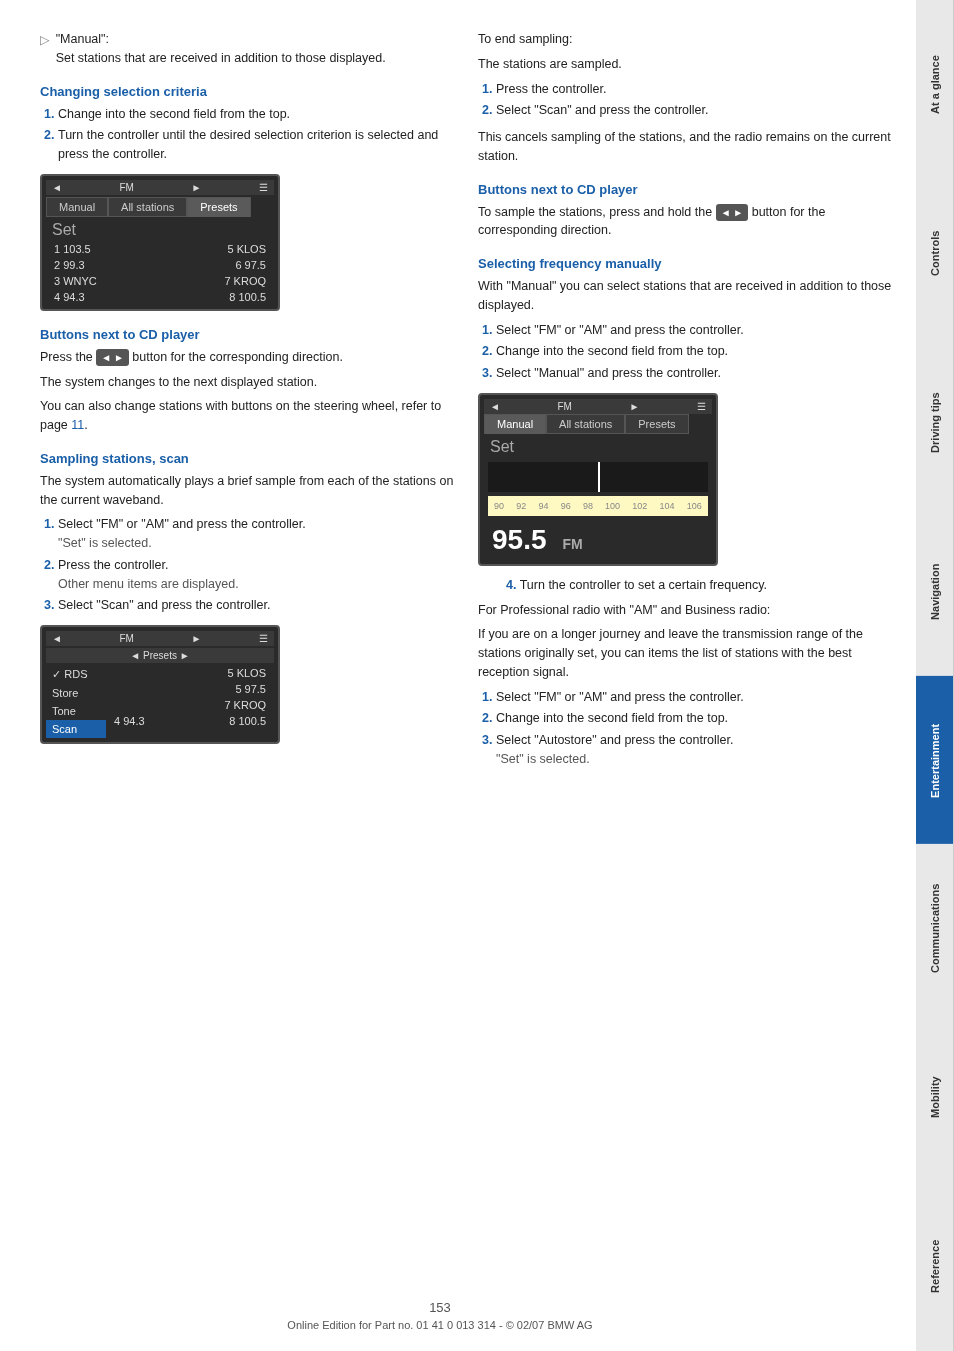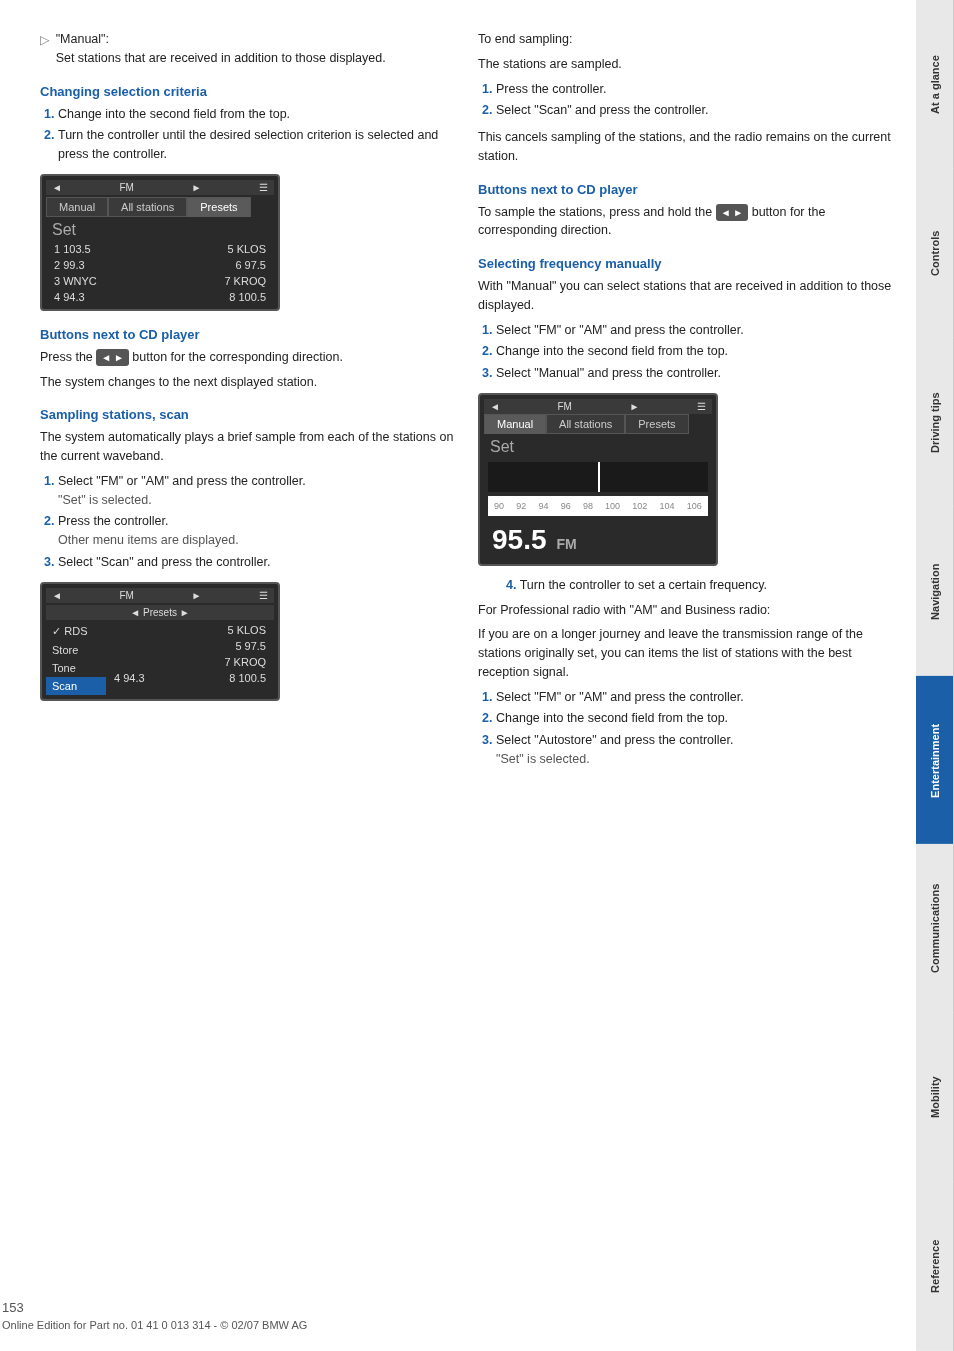--- a/index.html
+++ b/index.html
@@ -224,49 +224,49 @@
       padding: 4px;
       width: 240px;
     }
     .manual-fm-large {
       color: #fff;
       font-size: 28px;
       font-weight: bold;
       padding: 4px 8px;
       display: flex;
       align-items: baseline;
-      gap: 10px;
+      gap: 16px;
     }
     .manual-fm-label {
       font-size: 14px;
       color: #aaa;
     }
     .freq-bar {
-      background: #ffffff;
+      background: #fef9c3;
       height: 20px;
       margin: 0 4px 4px;
       position: relative;
       overflow: hidden;
     }
     .freq-bar-inner {
       display: flex;
       align-items: center;
       justify-content: space-around;
       height: 100%;
       color: #888;
       font-size: 9px;
     }
 
     
     .page-footer {
       position: absolute;
       bottom: 20px;
       left: 2px;
       right: 38px;
-      text-align: left;
+      text-align: center;
       font-size: 11px;
       color: #555;
     }
 
     .page-number {
       font-size: 13px;
       color: #555;
       margin-bottom: 4px;
     }
 
@@ -351,20 +351,23 @@
             <span>4 94.3</span>
             <span>8 100.5</span>
           </div>
       </div>
 
       <div class="section-heading">Buttons next to CD player</div>
       <p>
         Press the <span class="btn-icon">◄ ►</span> button for the corresponding direction.
       </p>
       <p>The system changes to the next displayed station.</p>
+      <p>
+        You can also change stations with buttons on the steering wheel, refer to page <a>11</a>.
+      </p>
 
       <div class="section-heading">Sampling stations, scan</div>
       <p>The system automatically plays a brief sample from each of the stations on the current waveband.</p>
       <ol>
         <li>
           <span>Select "FM" or "AM" and press the controller.</span><br>
           <span style="color:#555;">"Set" is selected.</span>
         </li>
         <li>
           <span>Press the controller.</span><br>

